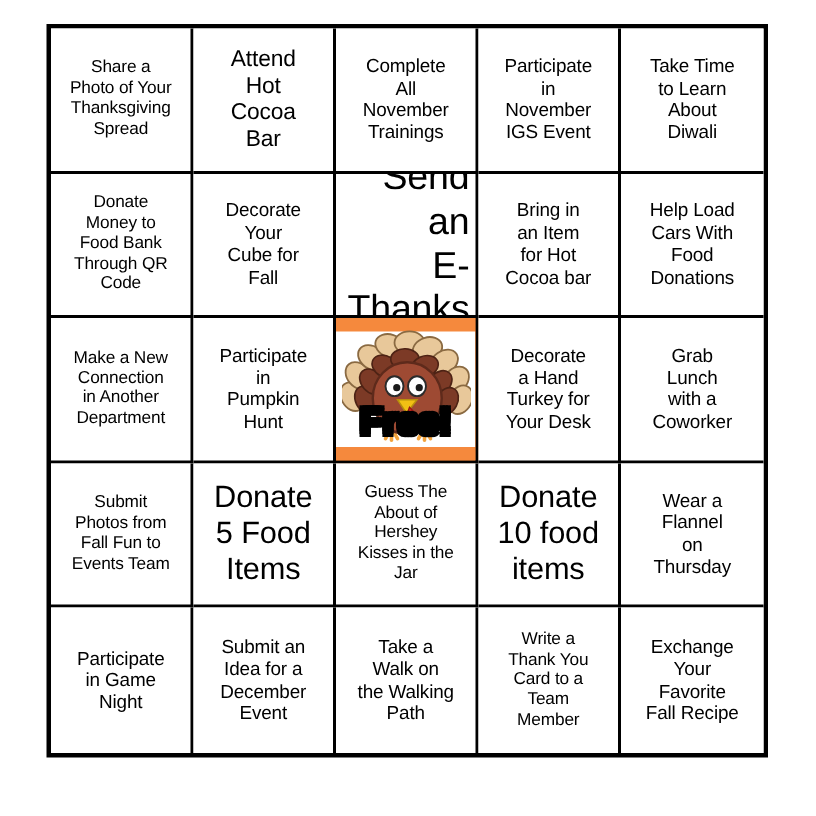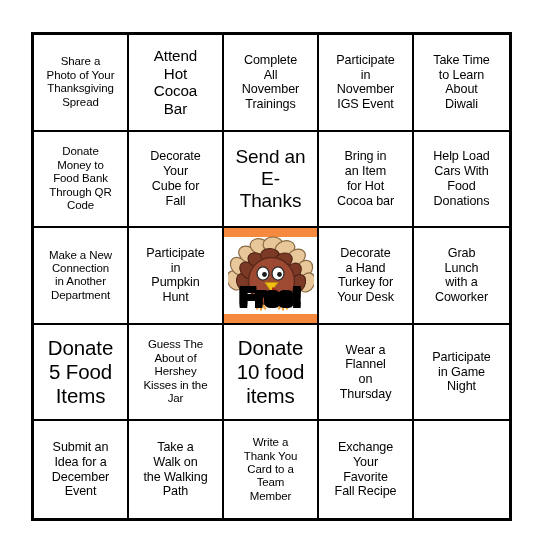--- a/index.html
+++ b/index.html
@@ -8,21 +8,21 @@
     width: 544px;
     height: 544px;
     background: #ffffff;
     font-family: "Liberation Sans", sans-serif;
     overflow: hidden;
   }
 
   #bingo-card {
     position: absolute;
     left: 31px;
-    top: 32px;
+    top: 16px;
     width: 481px;
     height: 489px;
     box-sizing: border-box;
     border: 3px solid #000000;
     background: #ffffff;
   }
 
   #bingo-grid {
     display: grid;
     grid-template-columns: repeat(5, 1fr);
@@ -53,21 +53,21 @@
     color: #000000;
     line-height: 1.17;
     white-space: pre-line;
     letter-spacing: -0.1px;
   }
 
   
   .size-xs .cell-text { font-size: 11.5px; }
   .size-sm .cell-text { font-size: 12.6px; }
   .size-md .cell-text { font-size: 15.2px; }
-  .size-lg .cell-text { font-size: 19px; }
+  .size-lg .cell-text { font-size: 25px; text-align: right; }
   .size-xl .cell-text { font-size: 20.5px; }
 
   
   .cell.free-space {
     padding: 0;
     background: #f5893d;
   }
   .free-inner {
     position: absolute;
     inset: 0;
@@ -236,20 +236,26 @@
 a Hand
 Turkey for
 Your Desk</span>
       </div>
       <div class="cell size-sm">
         <span class="cell-text">Grab
 Lunch
 with a
 Coworker</span>
       </div>
+      <div class="cell size-xs">
+        <span class="cell-text">Submit
+Photos from
+Fall Fun to
+Events Team</span>
+      </div>
       <div class="cell size-xl">
         <span class="cell-text">Donate
 5 Food
 Items</span>
       </div>
       <div class="cell size-xs">
         <span class="cell-text">Guess The
 About of
 Hershey
 Kisses in the

